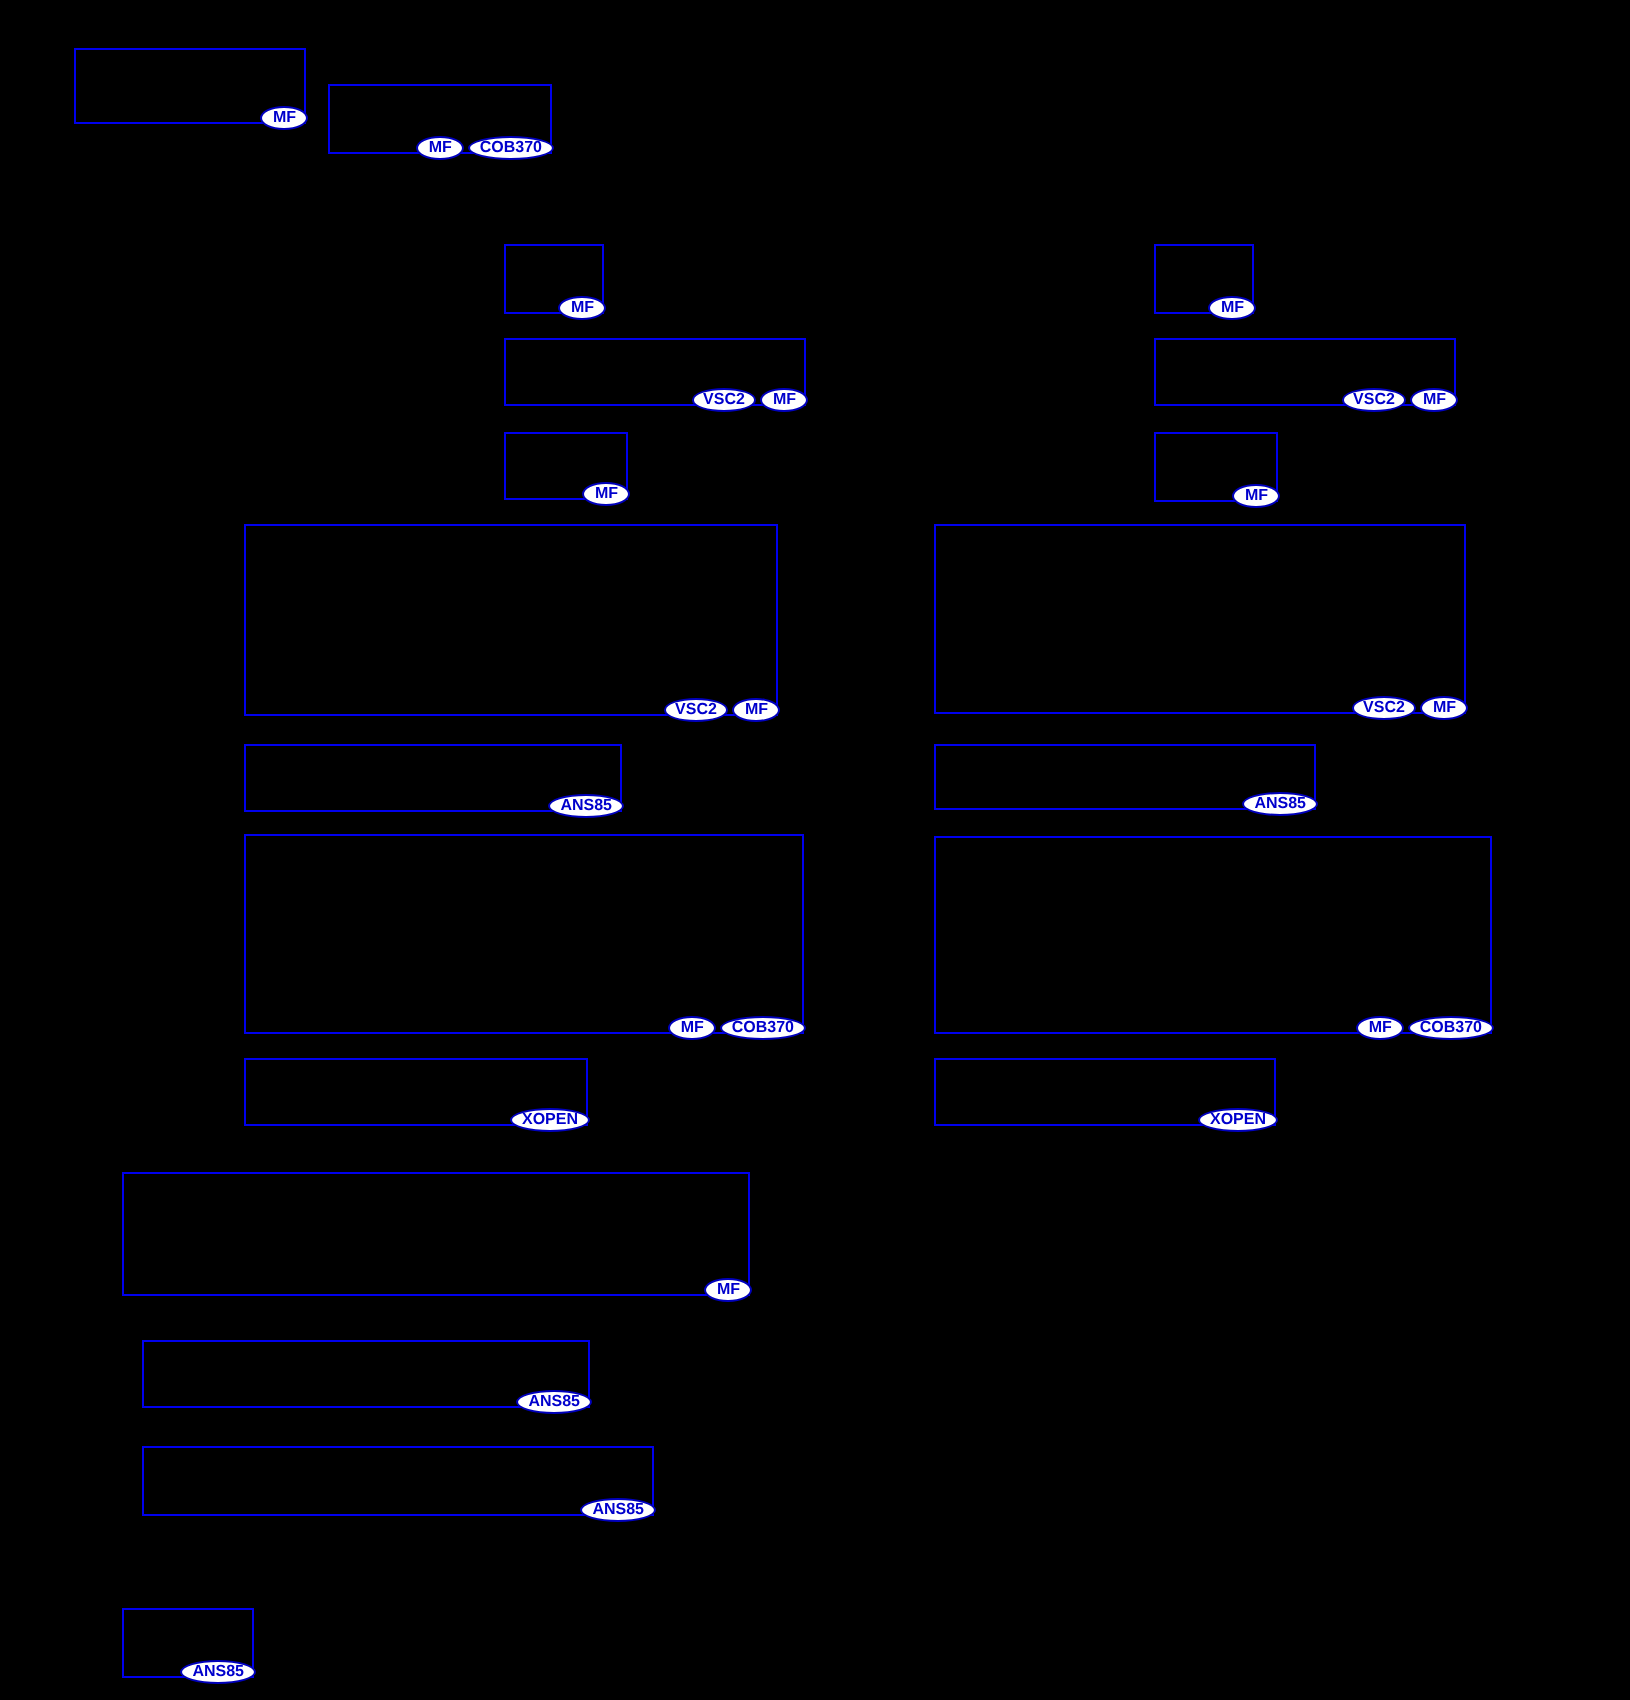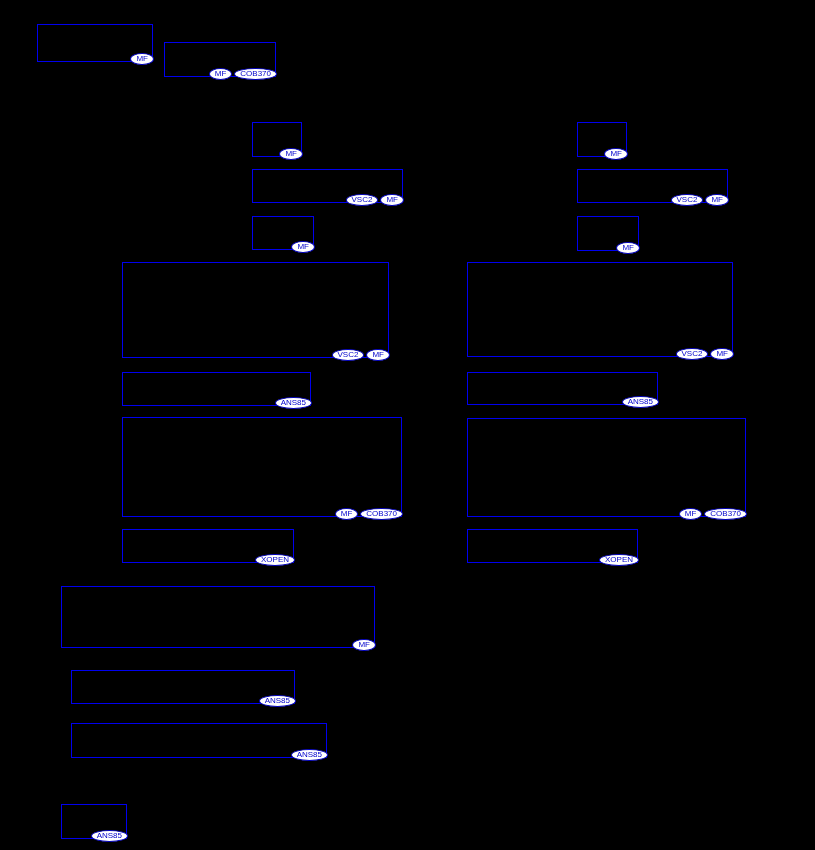--- a/index.html
+++ b/index.html
@@ -29,21 +29,21 @@
     gap: 2px;
     align-items: center;
   }
   .badge {
     display: inline-block;
     background: var(--badge-bg, #ffffff);
     color: var(--badge-text, #0000cc);
     border: 1px solid var(--badge-border, #0000bb);
     border-radius: 50%;
     font-size: 8px;
-    font-weight: normal;
+    font-weight: bold;
     line-height: 10px;
     padding: 0 5px;
     white-space: nowrap;
     text-align: left;
   }
 </style>
 </head>
 <body>
 
 <div class="canvas" id="canvas" style="width: 815px; height: 850px;">

